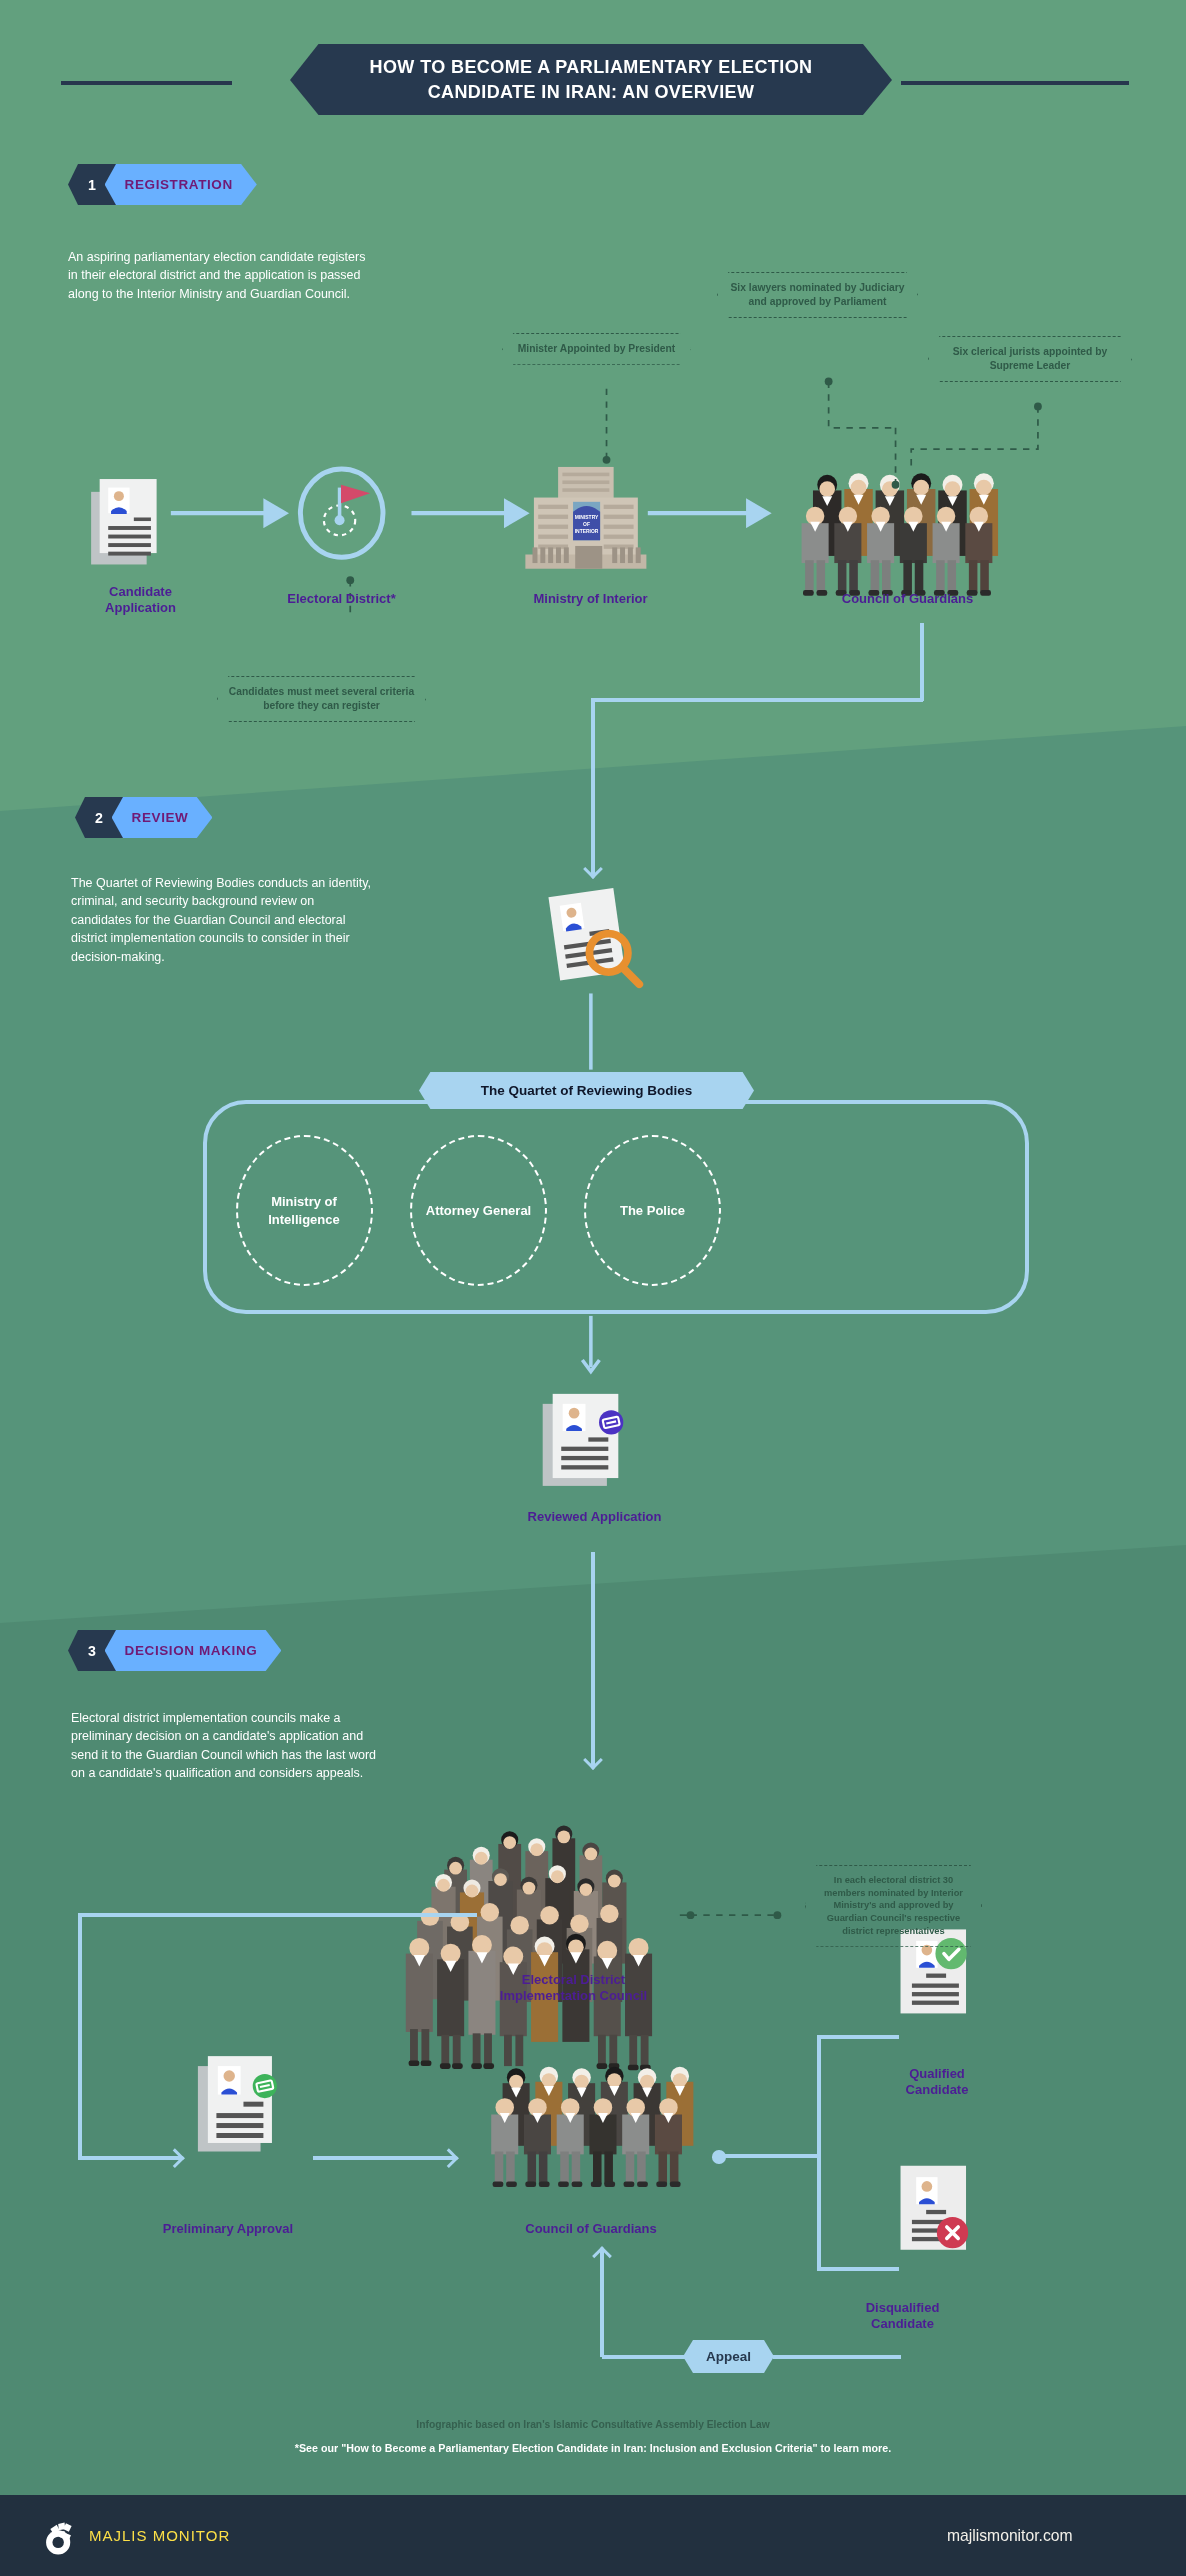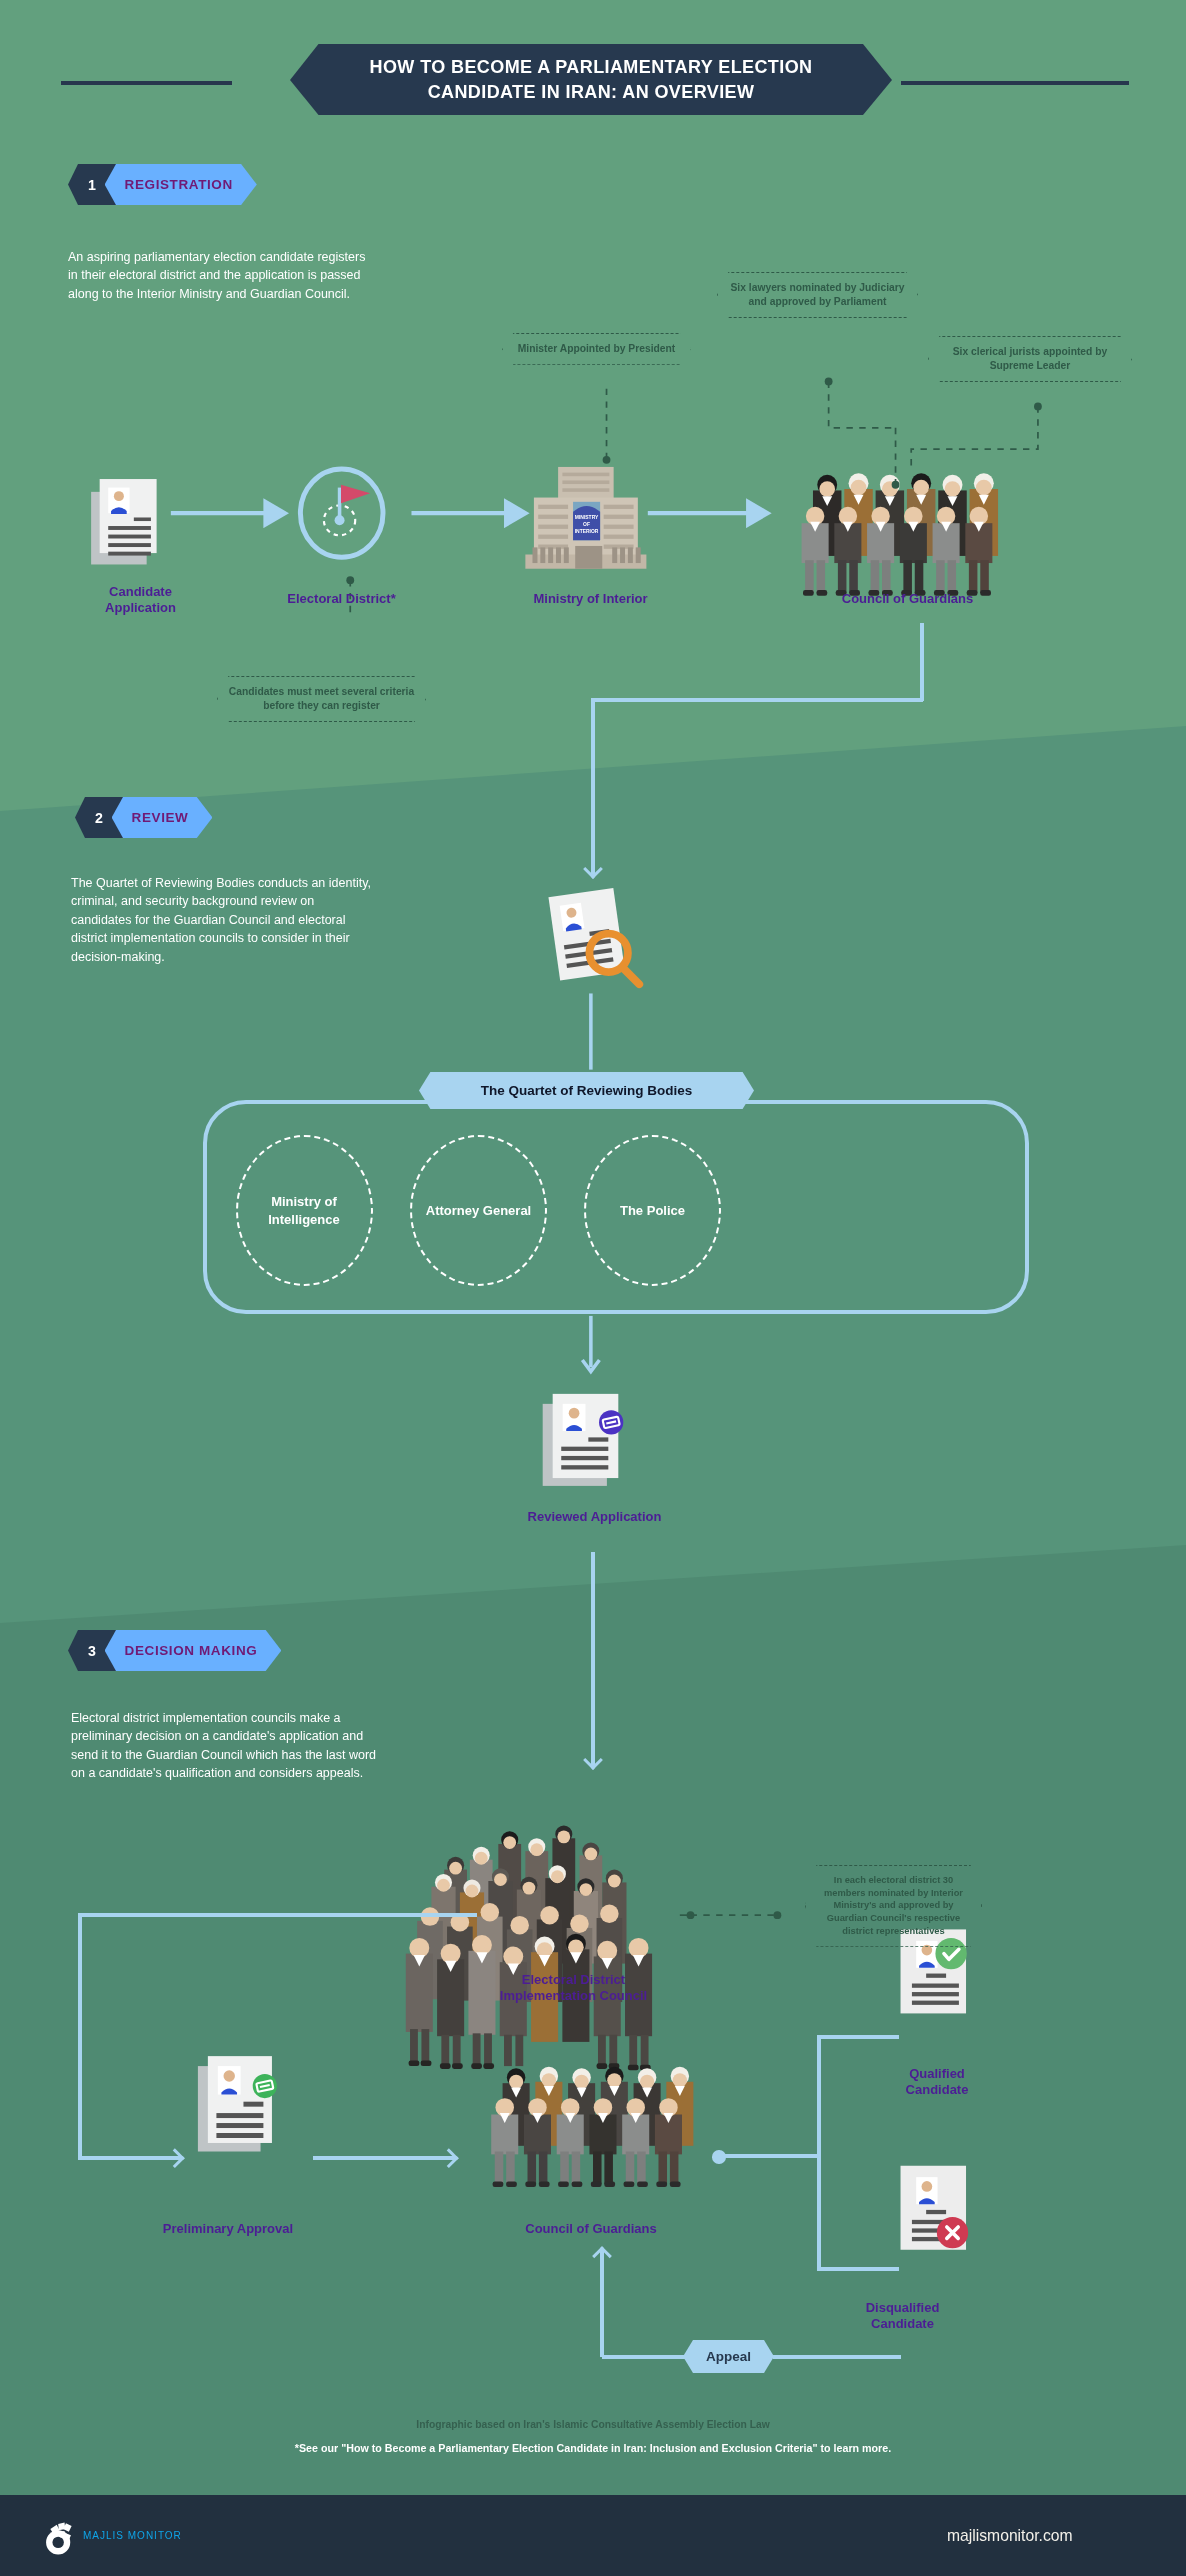--- a/index.html
+++ b/index.html
@@ -139,21 +139,21 @@
   #footnote2 {
     position: absolute; left: 237px; top: 2441px; width: 712px; text-align: center;
     color: #ffffff; font-size: 10.7px; font-weight: bold; line-height: 1.45;
   }
 
   
   #footer {
     position: absolute; left: 0; top: 2495px; width: 1186px; height: 81px;
     background: #22303f; display: flex; align-items: center;
   }
-  #brand-name { color: #0ea5e9; font-size: 10px; letter-spacing: 1px; margin-left: 0; }
+  #brand-name { color: #fde047; font-size: 15px; letter-spacing: 1px; margin-left: 6px; }
   #footer-left { display: flex; align-items: center; margin-left: 39px; position: relative; z-index: 2; }
   #site-url-wrap { position: absolute; left: 947px; }
 
   svg { display: block; overflow: visible; }
 </style>
 </head>
 <body>
 
 <div id="page">
 

